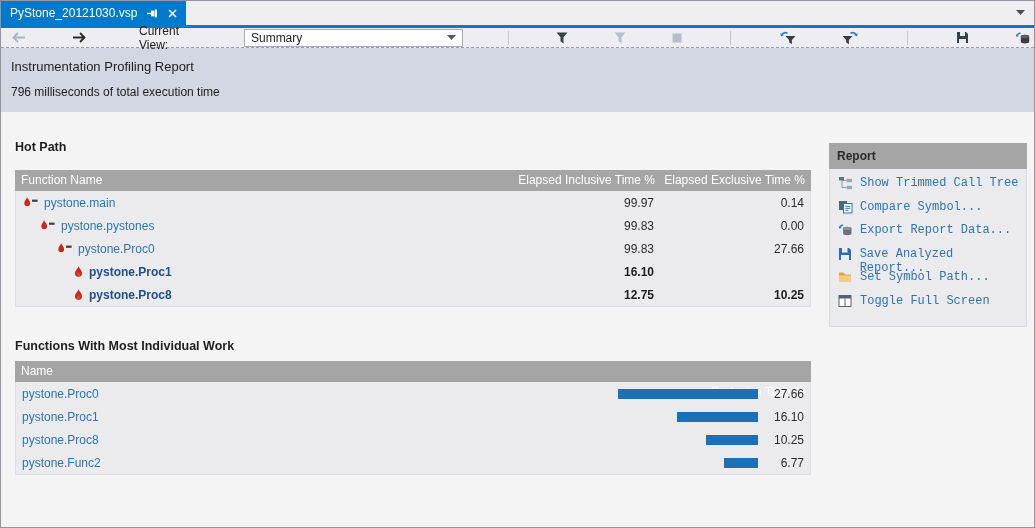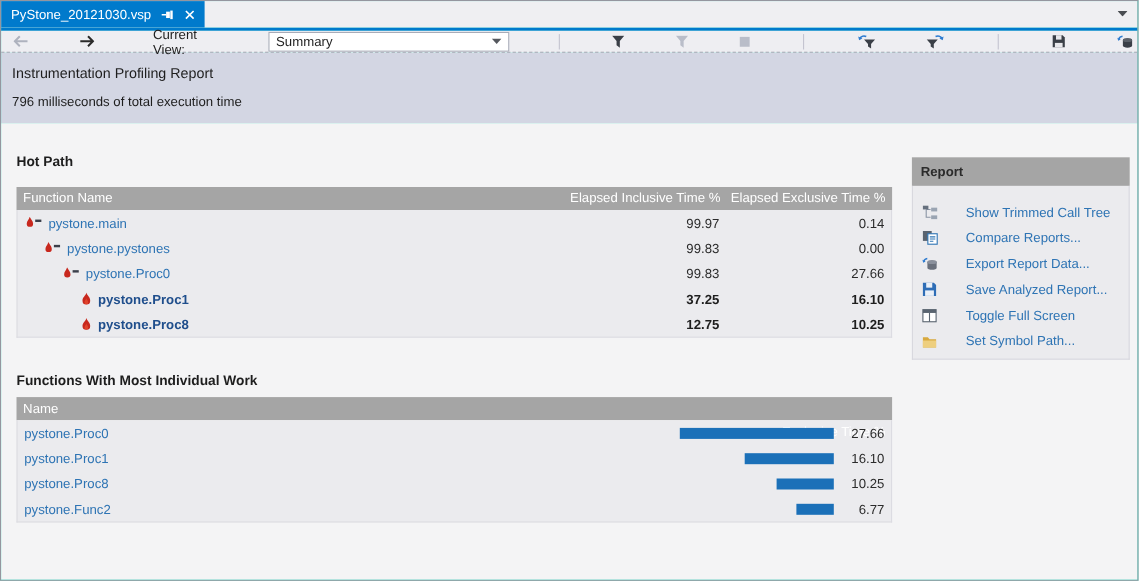--- a/index.html
+++ b/index.html
@@ -1,18 +1,18 @@
 <!DOCTYPE html>
 <html><head>
 <meta charset="utf-8">
 <style>
   html,body{margin:0;padding:0;}
   body{width:1035px;height:528px;font-family:"Liberation Sans",sans-serif;}
   .window{box-sizing:border-box;width:1035px;height:528px;border:1px solid #94969f;
-    background:#5eead4;font-size:12px;color:#1e1e1e;position:relative;overflow:hidden;}
+    background:#14b8a6;font-size:12px;color:#1e1e1e;position:relative;overflow:hidden;}
 
   
   .tabstrip{height:24px;background:#efeff2;position:relative;}
   .tab{position:absolute;left:0;top:0;height:24px;background:#007acc;color:#fff;
     display:flex;align-items:center;padding:0 9px;gap:9px;cursor:default;}
   .tab-title{font-size:12px;white-space:nowrap;}
   .tab .ticon{display:inline-flex;align-items:center;}
   .well-dd{position:absolute;right:9px;top:9px;line-height:0;}
   .blueline{height:3px;background:#007acc;}
 
@@ -58,21 +58,21 @@
   .related{margin-top:9px;height:16px;display:flex;align-items:center;}
   .related .rl-label{color:#3c3c3c;margin-right:18px;}
   .related .link{margin-right:14px;}
 
   
   .report{position:absolute;left:828px;top:31px;width:198px;}
   .rp-head{height:26px;line-height:26px;background:#a5a5a5;color:#2b2b2b;font-weight:bold;
     padding-left:8px;box-sizing:border-box;}
   .rp-body{background:#ebebee;border:1px solid #d8d8de;border-top:none;box-sizing:border-box;
     padding:7px 4px 9px 7px;}
-  .rp-item{display:flex;align-items:flex-end;height:23.5px;gap:25px;cursor:pointer;}
+  .rp-item{display:flex;align-items:flex-start;height:23.5px;gap:7px;cursor:pointer;font-family:Liberation Mono, monospace;}
   .rp-item .icon{margin-right:0;width:16px;justify-content:center;}
 </style>
 </head>
 <body>
 
 <div class="window">
 
   <div class="tabstrip">
     <div class="tab">
       <span class="tab-title">PyStone_20121030.vsp</span>
@@ -224,21 +224,20 @@
           <div class="trow hp-grid boldrow">
             <div class="name-cell" style="padding-left: 57px;">
               <span class="icon">
                 <svg width="11" height="13" viewBox="0 0 11 13">
                   <path d="M5.5 0C5 3 2 4.2 2 7.3a3.5 3.5 0 0 0 7 0C9 4.2 6.4 3 5.5 0Z" fill="#c8281e"></path>
                   <path d="M5.5 5.2C5.1 6.8 3.8 7.4 3.8 8.9a1.7 1.7 0 0 0 3.4 0C7.2 7.4 6 6.8 5.5 5.2Z" fill="#e0432b"></path>
                 </svg>
               </span>
               <span class="link">pystone.Proc1</span>
             </div>
-            <div class="num">37.25</div>
             <div class="num">16.10</div>
           </div>
           <div class="trow hp-grid boldrow">
             <div class="name-cell" style="padding-left: 57px;">
               <span class="icon">
                 <svg width="11" height="13" viewBox="0 0 11 13">
                   <path d="M5.5 0C5 3 2 4.2 2 7.3a3.5 3.5 0 0 0 7 0C9 4.2 6.4 3 5.5 0Z" fill="#c8281e"></path>
                   <path d="M5.5 5.2C5.1 6.8 3.8 7.4 3.8 8.9a1.7 1.7 0 0 0 3.4 0C7.2 7.4 6 6.8 5.5 5.2Z" fill="#e0432b"></path>
                 </svg>
               </span>
@@ -312,21 +311,21 @@
             <span class="link">Show Trimmed Call Tree</span>
           </div>
           <div class="rp-item">
             <span class="icon">
               <svg width="15" height="14" viewBox="0 0 15 14">
                 <rect x="1" y="1" width="8" height="9" fill="#5a6470"></rect>
                 <rect x="5.5" y="3.5" width="8.5" height="9.5" fill="#fff" stroke="#2e74b4"></rect>
                 <path d="M7.3 6.3h5M7.3 8.3h5M7.3 10.3h3.2" stroke="#2e74b4"></path>
               </svg>
             </span>
-            <span class="link">Compare Reports...</span>
+            <span class="link">Compare Symbol...</span>
           </div>
           <div class="rp-item">
             <span class="icon">
               <svg width="15" height="14" viewBox="0 0 15 14">
                 <path d="M5 2A4 3.4 0 0 0 1.8 4.8" stroke="#2f7cd0" stroke-width="1.4" fill="none"></path>
                 <path d="M.6 3.1 1.3 5.8l2.2-1z" fill="#2f7cd0"></path>
                 <ellipse cx="9.3" cy="5.4" rx="4.2" ry="1.7" fill="#6a707c"></ellipse>
                 <path d="M5.1 5.4v5.2c0 .9 1.9 1.7 4.2 1.7s4.2-.8 4.2-1.7V5.4z" fill="#6a707c"></path>
                 <ellipse cx="9.3" cy="5.4" rx="4.2" ry="1.7" fill="#8a909c"></ellipse>
               </svg>
@@ -338,34 +337,34 @@
               <svg width="14" height="14" viewBox="0 0 14 14">
                 <path d="M1 1h10l2 2v10H1z" fill="#2e6db6"></path>
                 <rect x="4" y="1" width="5.5" height="4.5" fill="#eaf0f8"></rect>
                 <rect x="3" y="8" width="8" height="5" fill="#eaf0f8"></rect>
               </svg>
             </span>
             <span class="link">Save Analyzed Report...</span>
           </div>
           <div class="rp-item">
             <span class="icon">
+              <svg width="14" height="13" viewBox="0 0 14 13">
+                <path d="M1 2.5h4.5L7 4.5h6V12H1z" fill="#d8a93e"></path>
+                <path d="M1 5.5h12V12H1z" fill="#eecf7f"></path>
+              </svg>
+            </span>
+            <span class="link">Set Symbol Path...</span>
+          </div>
+          <div class="rp-item">
+            <span class="icon">
               <svg width="14" height="14" viewBox="0 0 14 14">
                 <rect x="1" y="1.5" width="12" height="11" fill="#fff" stroke="#5a6470"></rect>
                 <rect x="1" y="1.5" width="12" height="3" fill="#5a6470"></rect>
                 <path d="M7 4.5v8" stroke="#5a6470"></path>
               </svg>
             </span>
             <span class="link">Toggle Full Screen</span>
           </div>
-          <div class="rp-item">
-            <span class="icon">
-              <svg width="14" height="13" viewBox="0 0 14 13">
-                <path d="M1 2.5h4.5L7 4.5h6V12H1z" fill="#d8a93e"></path>
-                <path d="M1 5.5h12V12H1z" fill="#eecf7f"></path>
-              </svg>
-            </span>
-            <span class="link">Set Symbol Path...</span>
-          </div>
         </div>
     </div>
   </div>
 
 </div>
 
 </body></html>

